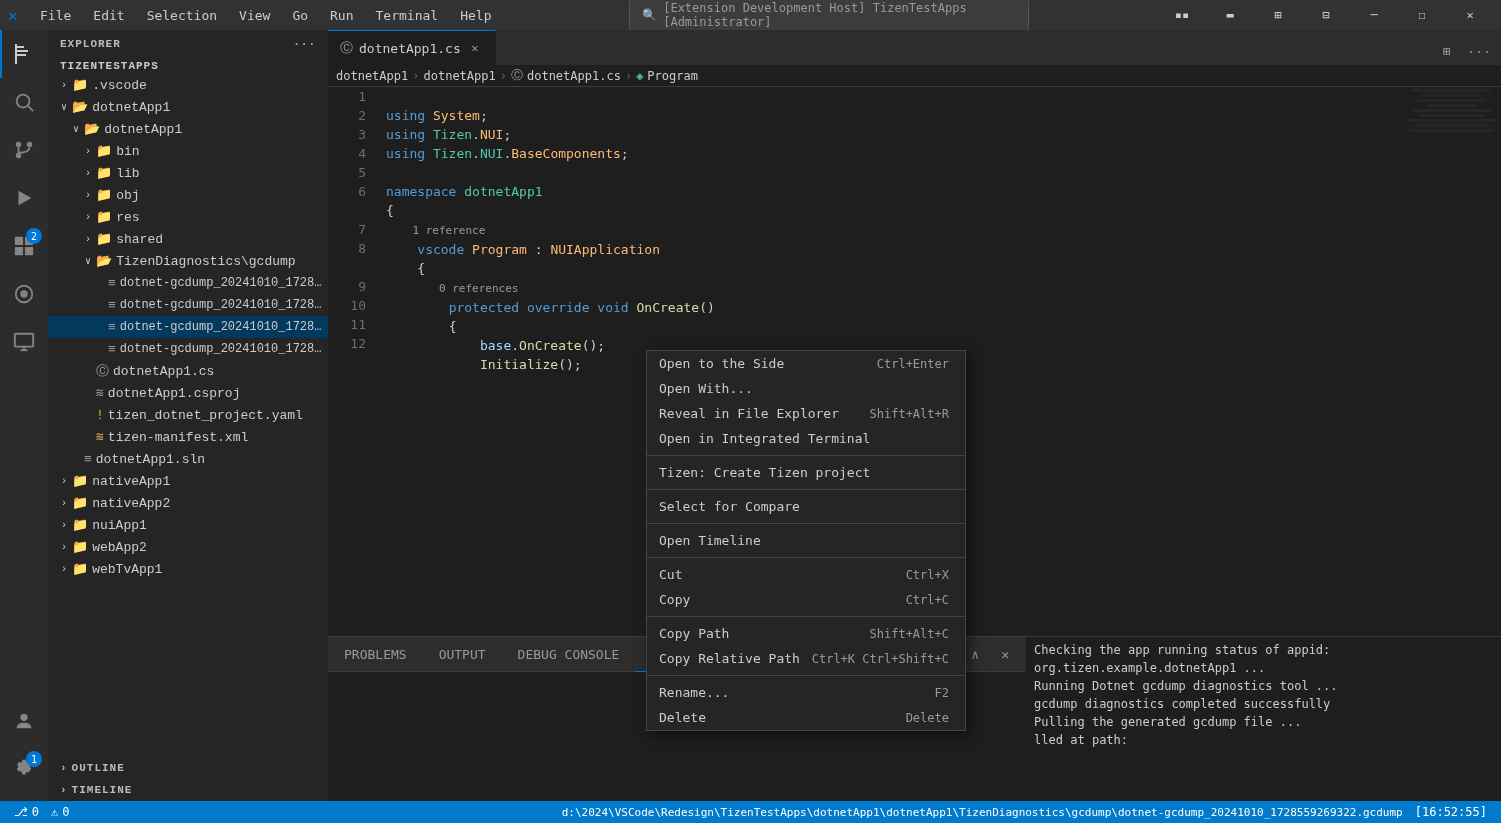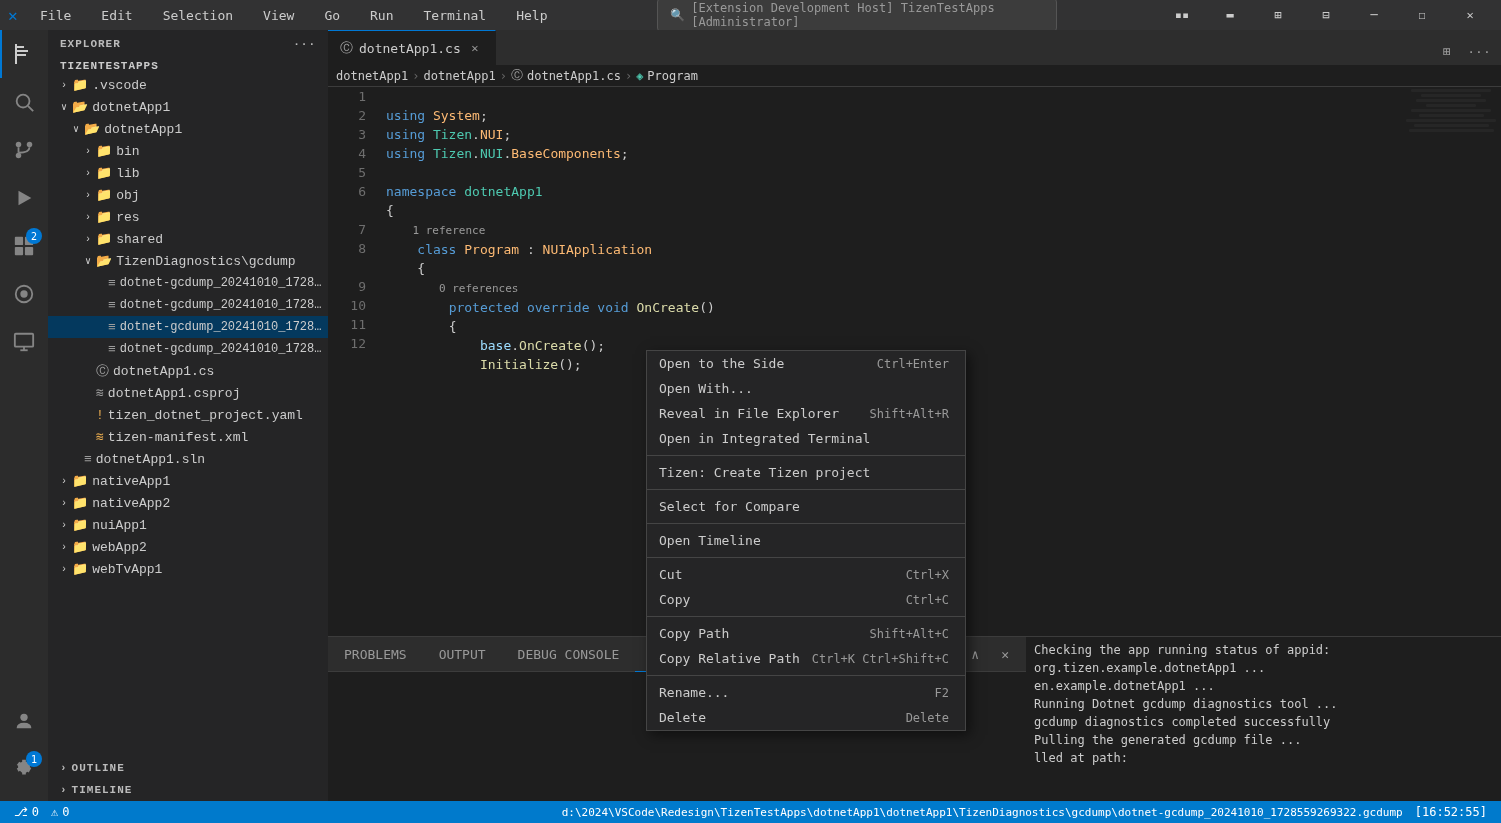--- a/index.html
+++ b/index.html
@@ -19,21 +19,21 @@
     .titlebar {
       height: 30px;
       background: #323233;
       display: flex;
       align-items: center;
       padding: 0 8px;
       flex-shrink: 0;
     }
     .titlebar-menu {
       display: flex;
-      gap: 14px;
+      gap: 6px;
       align-items: center;
     }
     .titlebar-logo {
       width: 18px;
       height: 18px;
       margin-right: 6px;
       color: #0078d4;
       font-size: 16px;
       font-weight: bold;
     }
@@ -789,21 +789,21 @@
           <div>12</div>
         </div>
         <div class="code-content">
 <span class="kw">using</span> <span class="type">System</span><span class="punct">;</span>
 <span class="kw">using</span> <span class="ns">Tizen</span><span class="punct">.</span><span class="type">NUI</span><span class="punct">;</span>
 <span class="kw">using</span> <span class="ns">Tizen</span><span class="punct">.</span><span class="ns">NUI</span><span class="punct">.</span><span class="type">BaseComponents</span><span class="punct">;</span>
 
 <span class="kw">namespace</span> <span class="ns">dotnetApp1</span>
 <span class="punct">{</span>
 <span class="ref-hint">    1 reference</span>
-    <span class="kw">class</span> <span class="type">Program</span> <span class="punct">:</span> <span class="type">NUIApplication</span>
+    <span class="kw">vscode</span> <span class="type">Program</span> <span class="punct">:</span> <span class="type">NUIApplication</span>
     <span class="punct">{</span>
 <span class="ref-hint">        0 references</span>
         <span class="kw">protected</span> <span class="kw">override</span> <span class="kw">void</span> <span class="method">OnCreate</span><span class="punct">()</span>
         <span class="punct">{</span>
             <span class="prop">base</span><span class="punct">.</span><span class="method">OnCreate</span><span class="punct">();</span>
             <span class="method">Initialize</span><span class="punct">();</span></div>
 
         <div class="minimap">
           <div style="width:100%; height:100%; background:#1e1e1e; opacity:0.7;">
             <div style="width:80%; margin:2px auto; background:#2a2a2a; height:3px; border-radius:1px;"></div>
@@ -832,21 +832,20 @@
             </select>
             <div class="panel-btn">☰</div>
             <div class="panel-btn">🔒</div>
             <div class="panel-btn">···</div>
             <div class="panel-btn">∧</div>
             <div class="panel-btn">✕</div>
           </div>
         </div>
         <div class="panel-content">
           <div>Checking the app running status of appid: org.tizen.example.dotnetApp1 ...</div>
-          <div>en.example.dotnetApp1 ...</div>
           <div>Running Dotnet gcdump diagnostics tool ...</div>
           <div>gcdump diagnostics completed successfully</div>
           <div>Pulling the generated gcdump file ...</div>
           <div>lled at path:</div>
         </div>
       </div>
 
     </div>
   </div>
 </div>

